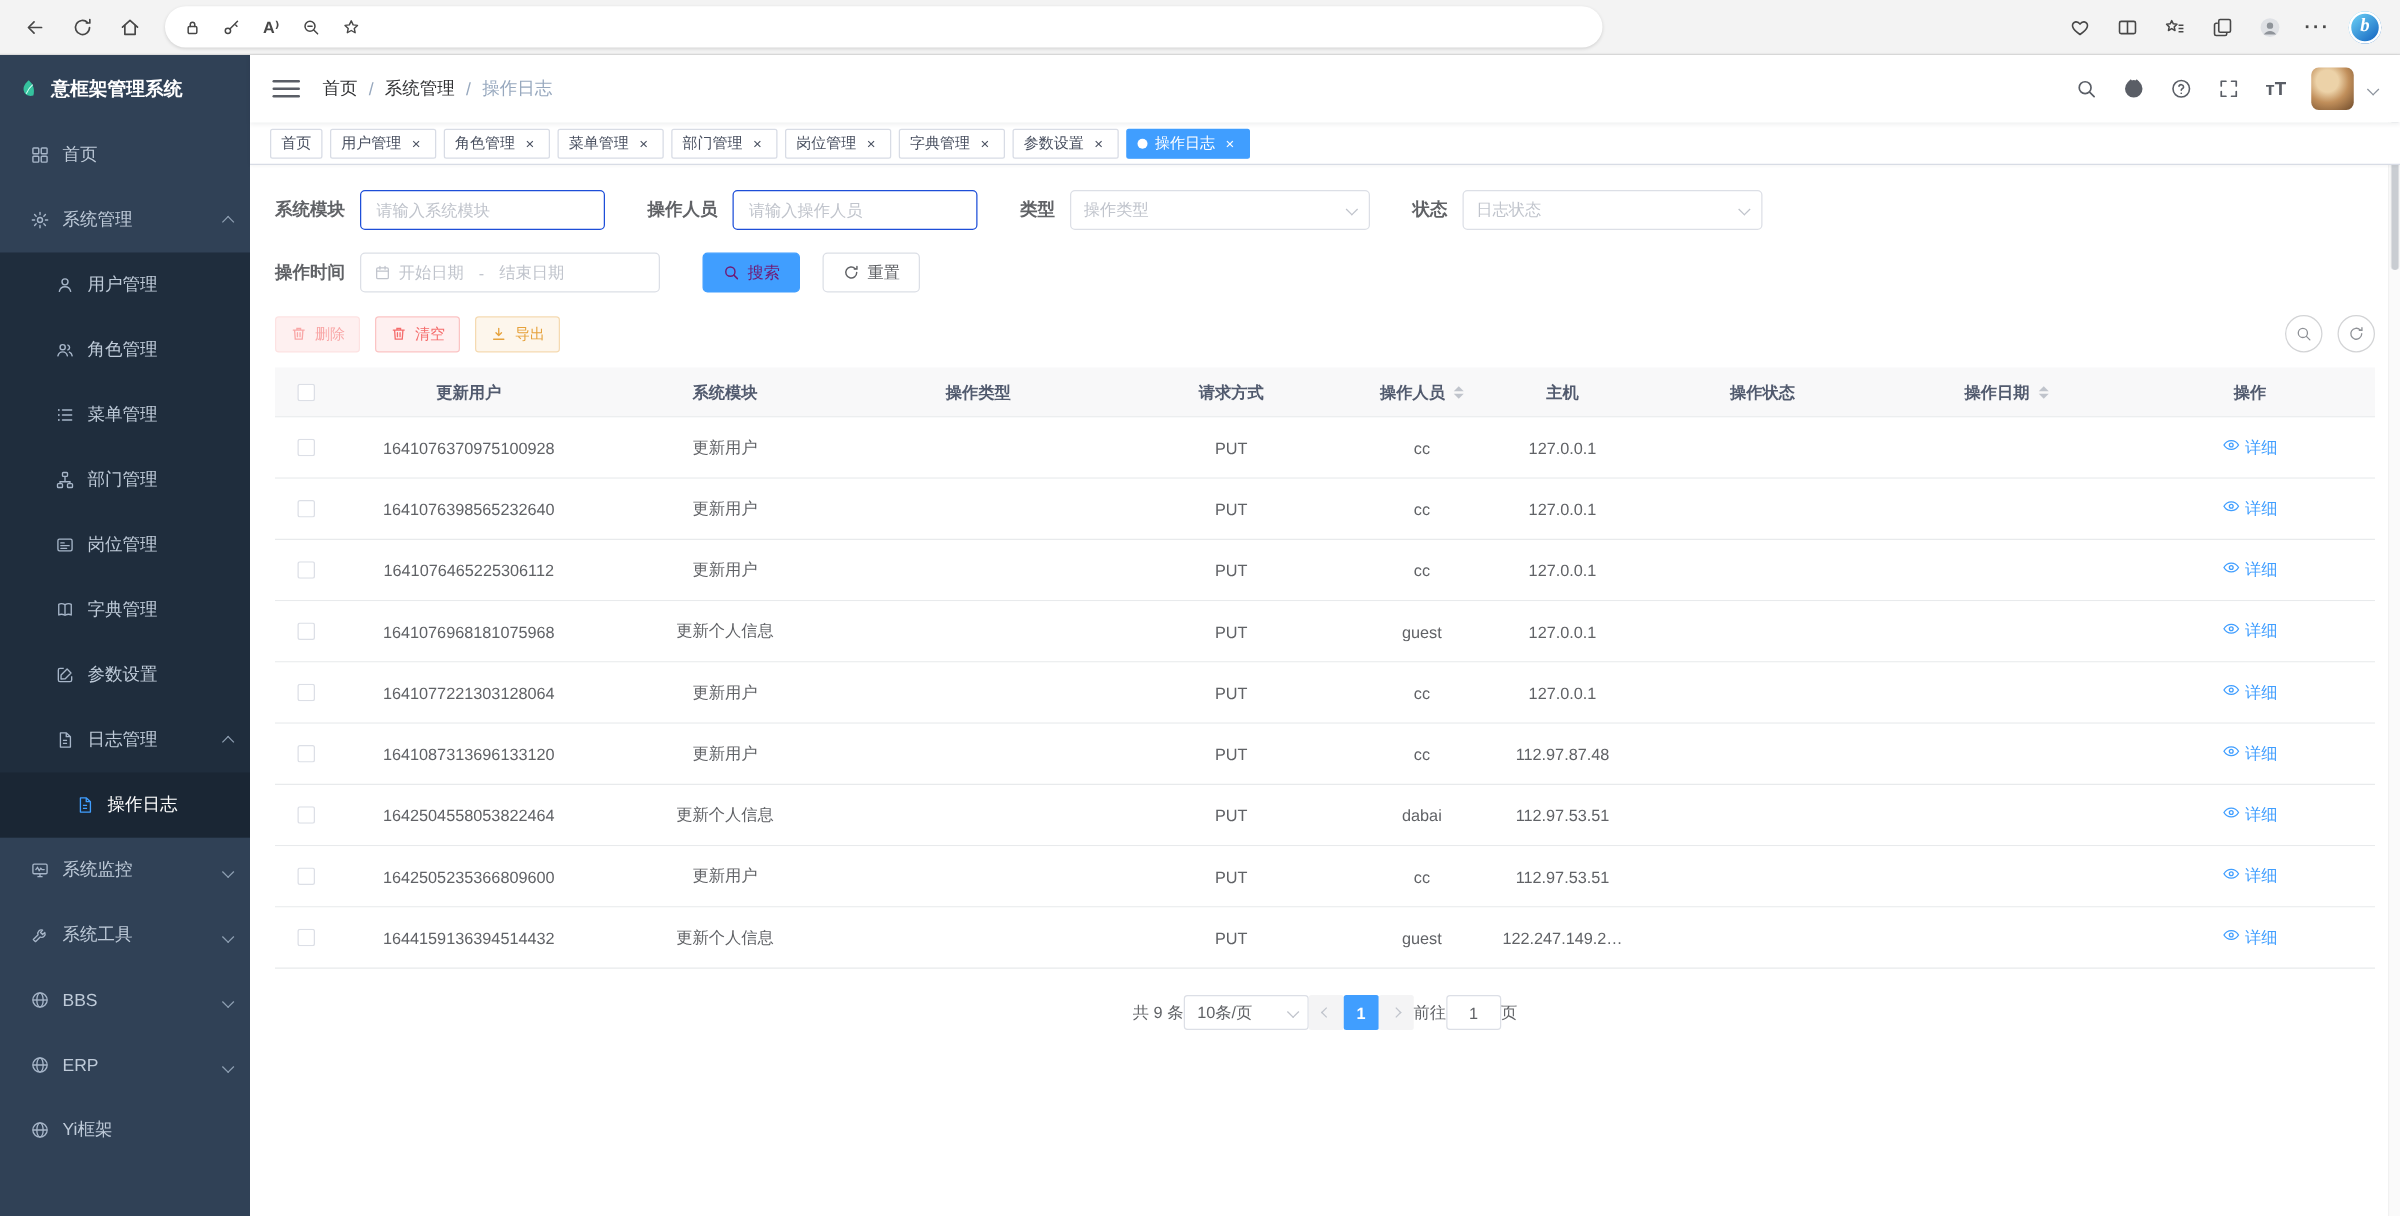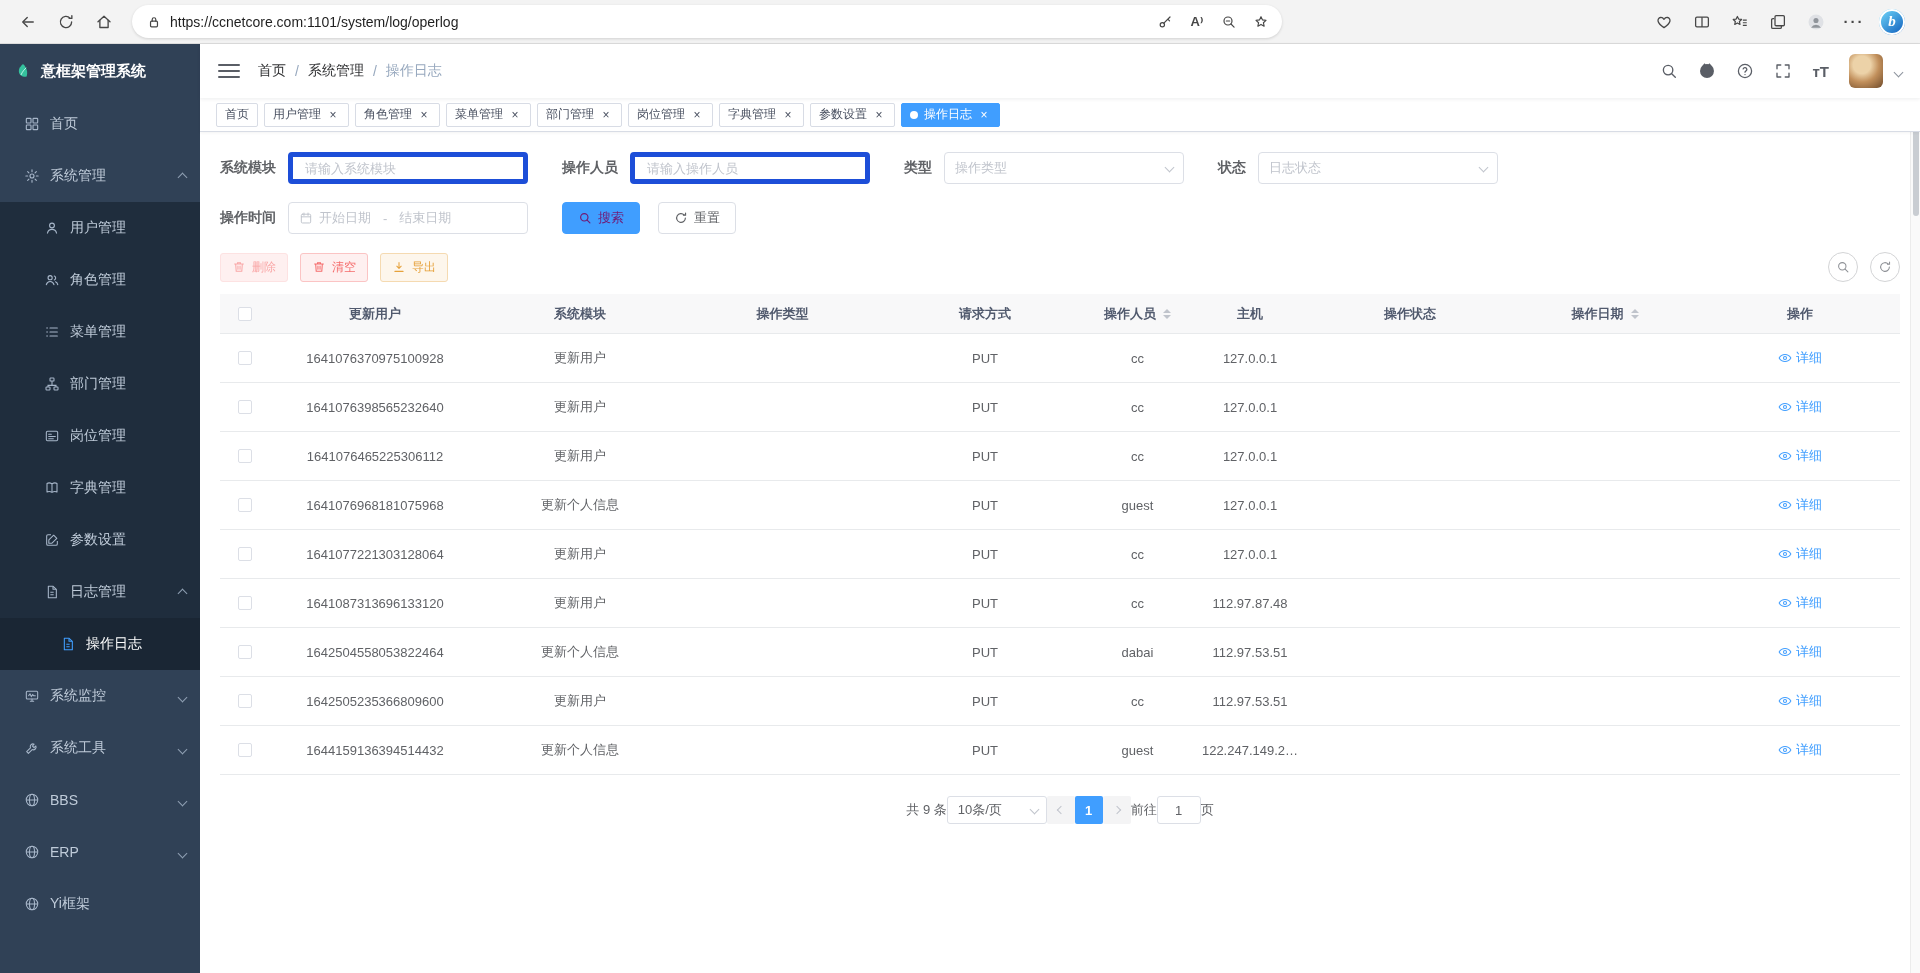--- a/index.html
+++ b/index.html
@@ -81,21 +81,21 @@
   .tag.active::before{content:"";width:8px;height:8px;border-radius:50%;background:#fff;margin-right:1px}
   .tag-close{width:14px;height:14px;border-radius:50%;display:flex;align-items:center;justify-content:center;
     font-size:12px;line-height:1}
   .tag-close::after{content:"\00D7"}
 
   
   .content{flex:1;padding:20px 20px 0;overflow:hidden;background:#fff}
   .frow{display:flex;align-items:center;margin-bottom:18px}
   .fgroup{display:flex;align-items:center;margin-right:34px}
   .f-label{font-size:14px;color:#606266;font-weight:bold;margin-right:12px;white-space:nowrap}
-  .f-text{width:240px;height:32px;border:5px solid #1d4ed8;border-radius:4px;padding:0 12px;
+  .f-text{width:196px;height:32px;border:1px solid #1d4ed8;border-radius:4px;padding:0 12px;
     font-size:13px;color:#606266;outline:none;background:#fff;font-family:inherit}
   .f-text::placeholder{color:#c0c4cc}
   .f-box{width:240px;height:32px;border:1px solid #dcdfe6;border-radius:4px;display:flex;align-items:center;
     padding:0 10px;font-size:13px;background:#fff;cursor:pointer;gap:6px}
   .ph{color:#c0c4cc}
   .f-box .sel-caret{margin-left:auto;color:#c0c4cc;margin-top:-3px}
   .range-sep{color:#c0c4cc;flex:0 0 auto;padding:0 6px}
   .cal-icon{color:#c0c4cc}
 
   .btn{height:32px;padding:0 15px;border-radius:4px;font-size:13px;display:inline-flex;align-items:center;
@@ -117,21 +117,21 @@
   .thead{height:40px;background:#f8f8f9;font-weight:bold;font-size:13px;color:#515a6e;
     border-bottom:1px solid #e8eaec}
   .trow{height:49px;border-bottom:1px solid #e8eaec;font-size:13px;color:#606266;background:#fff}
   .td{text-align:center;display:flex;align-items:center;justify-content:center;gap:4px;overflow:hidden;
     white-space:nowrap}
   .cb{width:14px;height:14px;border:1px solid #dcdfe6;border-radius:2px;background:#fff;display:inline-block;cursor:pointer}
   .sort{display:inline-flex;flex-direction:column;margin-left:3px;cursor:pointer}
   .sort i{width:0;height:0;border:4px solid transparent;display:block}
   .sort .s-up{border-bottom-color:#c0c4cc;margin-bottom:2px}
   .sort .s-down{border-top-color:#c0c4cc}
-  .detail{color:#409eff;display:inline-flex;align-items:center;gap:4px;cursor:pointer;font-size:13px}
+  .detail{color:#409eff;display:inline-flex;align-items:flex-start;gap:4px;cursor:pointer;font-size:13px}
 
   
   .pagination{display:flex;align-items:center;justify-content:center;gap:0;margin-top:21px;
     font-size:13px;color:#606266}
   .psel{width:100px;height:28px;border:1px solid #dcdfe6;border-radius:3px;display:flex;align-items:center;
     padding:0 8px 0 10px;cursor:pointer;color:#606266;background:#fff}
   .psel .sel-caret{margin-left:auto;color:#c0c4cc;margin-top:-3px}
   .pbtn{min-width:28px;height:28px;background:#f4f4f5;border-radius:2px;display:flex;align-items:center;
     justify-content:center;color:#c0c4cc;cursor:pointer}
   .pbtn .chev{width:6px;height:6px;border-width:1.6px}
@@ -172,21 +172,20 @@
       </span>
   </div>
 
   <div class="urlbar">
     <span>
         <svg class="ic-s" viewBox="0 0 24 24" fill="none" stroke="#474747" stroke-width="1.8" stroke-linecap="round">
           <rect x="6.8" y="10.8" width="10.4" height="8.4" rx="1.6"></rect>
           <path d="M9.3 10.8V8.3a2.7 2.7 0 0 1 5.4 0v2.5"></path>
         </svg>
       </span>
-    <span class="url-text">https://ccnetcore.com:1101/system/log/operlog</span>
     <span class="url-icons">
       <span class="uib">
           <svg class="ic-s" viewBox="0 0 24 24" fill="none" stroke="currentColor" stroke-width="1.8" stroke-linecap="round">
             <circle cx="8" cy="16" r="3.2"></circle>
             <path d="M10.3 13.7 19.5 4.5M16.2 7.8l2.6 2.6"></path>
           </svg>
         </span>
       <span class="uib ra-icon"></span>
       <span class="uib">
           <svg class="ic-s" viewBox="0 0 24 24" fill="none" stroke="currentColor" stroke-width="1.8" stroke-linecap="round">

